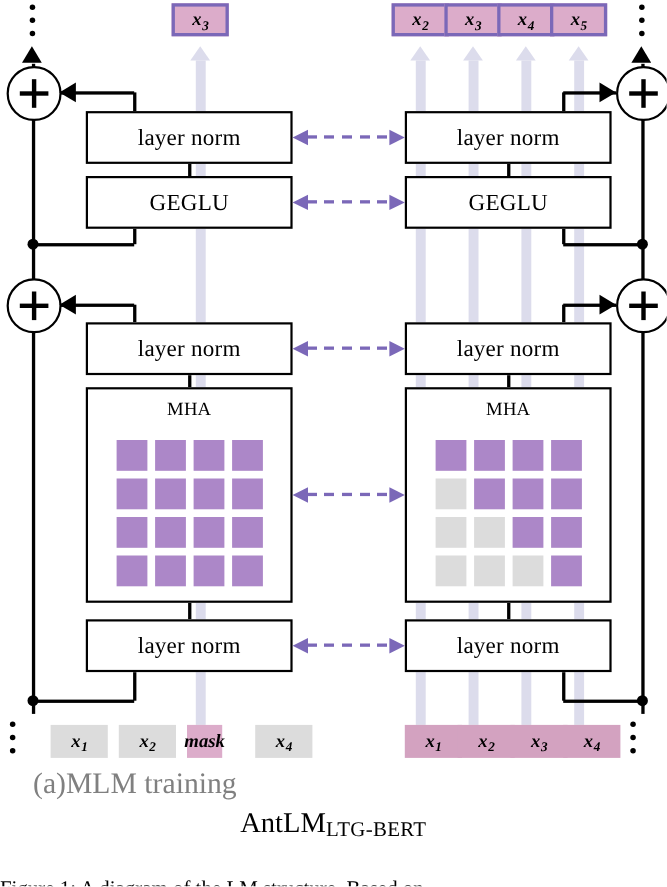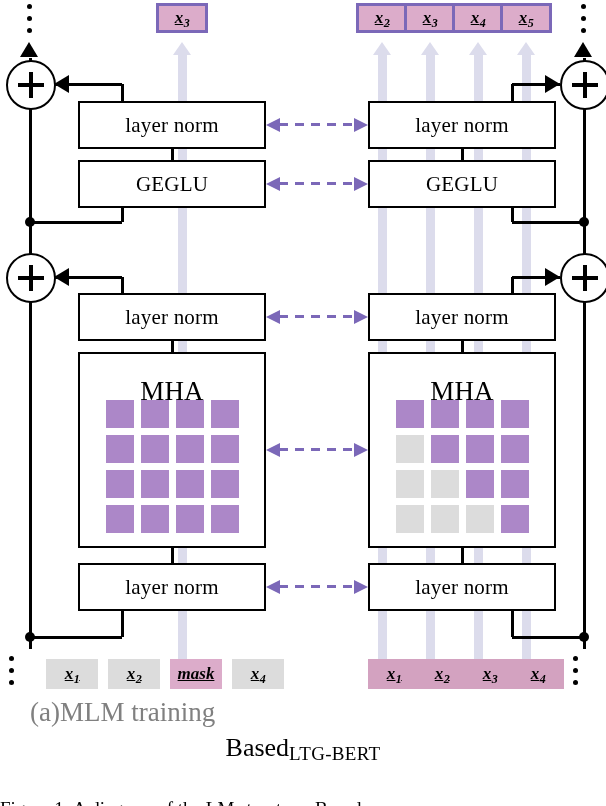--- a/index.html
+++ b/index.html
@@ -9,21 +9,21 @@
   
   .blk{
     position:absolute;box-sizing:border-box;
     border:2.5px solid #000;background:#fff;
     display:flex;align-items:center;justify-content:center;
     font-family:"Liberation Serif",serif;color:#000;
     z-index:6;
   }
   .blk .lbl{font-size:21px;line-height:1;letter-spacing:.2px;}
   .mha{flex-direction:column;justify-content:flex-start;}
-  .mha .lbl{font-size:27px;margin-top:24px;}
+  .mha .lbl{font-size:17px;margin-top:9px;}
 
   
   .wire{position:absolute;background:#000;z-index:5;}
   .wh{height:2.5px;}
   .wv{width:2.5px;}
 
   .dot{position:absolute;width:10px;height:10px;border-radius:50%;background:#000;z-index:7;}
 
   
   .plus{
@@ -51,21 +51,21 @@
   .sig{position:absolute;width:9px;background:#dcdcec;z-index:2;}
   .sigarrow{position:absolute;width:0;height:0;
     border-left:9px solid transparent;border-right:9px solid transparent;
     border-bottom:13px solid #dcdcec;z-index:2;}
 
   
   .tok{
     position:absolute;box-sizing:border-box;
     display:flex;align-items:center;justify-content:center;
     font-family:"Liberation Serif",serif;font-style:italic;font-weight:bold;
-    font-size:17px;color:#000;z-index:9;text-decoration:underline;
+    font-size:17px;color:#000;z-index:9;
   }
   .tok-out{background:#dcacca;border:3px solid #7b68b8;}
   .tok-in-gray{background:#dcdcdc;}
   .tok-in-mask{background:#dcacca;}
   .tok-in-pink{background:#d3a2c0;}
   .tok sub{font-size:12px;vertical-align:baseline;position:relative;top:4px;left:.5px;}
 
   
   .dlink{position:absolute;height:16px;z-index:7;}
   .dlink .line{position:absolute;top:6px;left:13px;right:13px;height:3px;
@@ -167,21 +167,21 @@
     <div class="wire wv" style="left: 171px; top: 548px; height: 15px;"></div>
     <div class="tok tok-out" style="left: 156px; top: 3px; width: 52px; height: 30px;">
       <span><span>x</span><sub>3</sub></span>
     </div>
     <div class="tok tok-in-gray" style="left: 46px; top: 659px; width: 52px; height: 30px;">
       <span><span>x</span><sub>1</sub></span>
     </div>
     <div class="tok tok-in-gray" style="left: 108px; top: 659px; width: 52px; height: 30px;">
       <span><span>x</span><sub>2</sub></span>
     </div>
-    <div class="tok tok-in-mask" style="left: 170px; top: 659px; width: 52px; height: 30px;">
+    <div class="tok tok-in-mask" style="left: 170px; top: 659px; width: 32px; height: 30px;">
       <span>mask</span>
     </div>
     <div class="tok tok-in-gray" style="left: 232px; top: 659px; width: 52px; height: 30px;">
       <span><span>x</span><sub>4</sub></span>
     </div>
     <div class="cap" style="left: 30px; top: 697px;">(a)MLM training</div>
     <div class="sig" style="left: 378px; top: 55px; height: 604px;"></div>
     <div class="sigarrow" style="left: 373px; top: 42px;"></div>
     <div class="sig" style="left: 426px; top: 55px; height: 604px;"></div>
     <div class="sigarrow" style="left: 421px; top: 42px;"></div>
@@ -299,15 +299,15 @@
     <div class="dlink" style="left: 266px; top: 442px; width: 102px;">
       <span class="hl"></span>
       <span class="line"></span>
       <span class="hr"></span>
     </div>
     <div class="dlink" style="left: 266px; top: 579px; width: 102px;">
       <span class="hl"></span>
       <span class="line"></span>
       <span class="hr"></span>
     </div>
-    <div class="title" style="left: 0px; top: 733px; width: 606px; text-align: center;"><span>Based</span><span class="sc">LTG-BERT</span></div>
+    <div class="title" style="left: 0px; top: 733px; width: 606px; text-align: center;"><span>AntLM</span><span class="sc">LTG-BERT</span></div>
     <div class="figcap" style="left: 0px; top: 798px; width: 606px; height: 8px;">Figure 1: A diagram of the LM structure. Based on ...</div>
   </div>
 
 </body></html>

